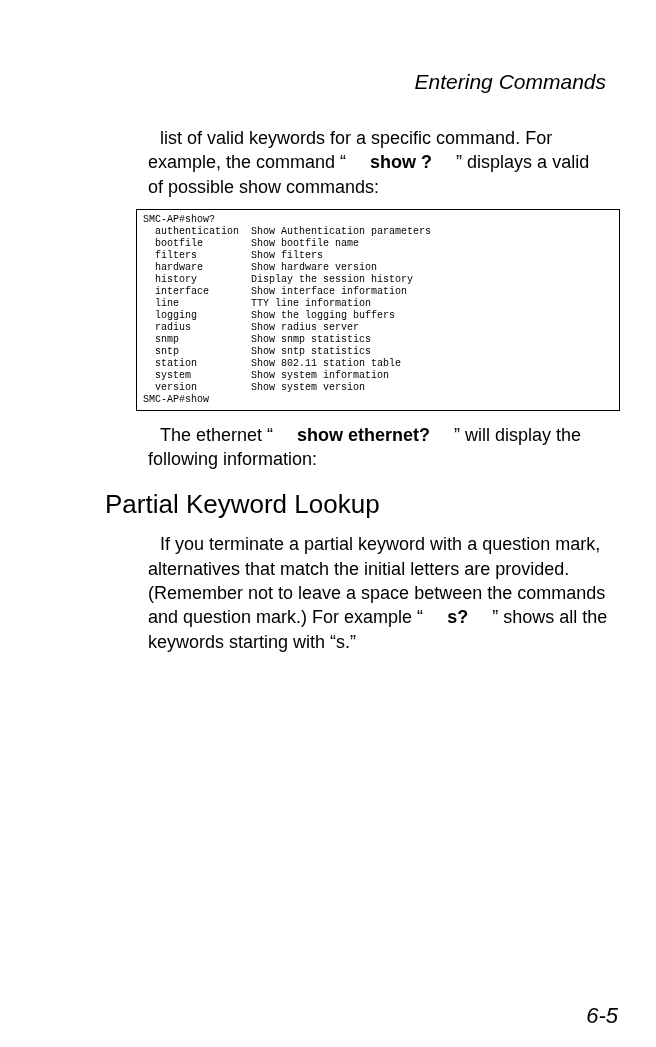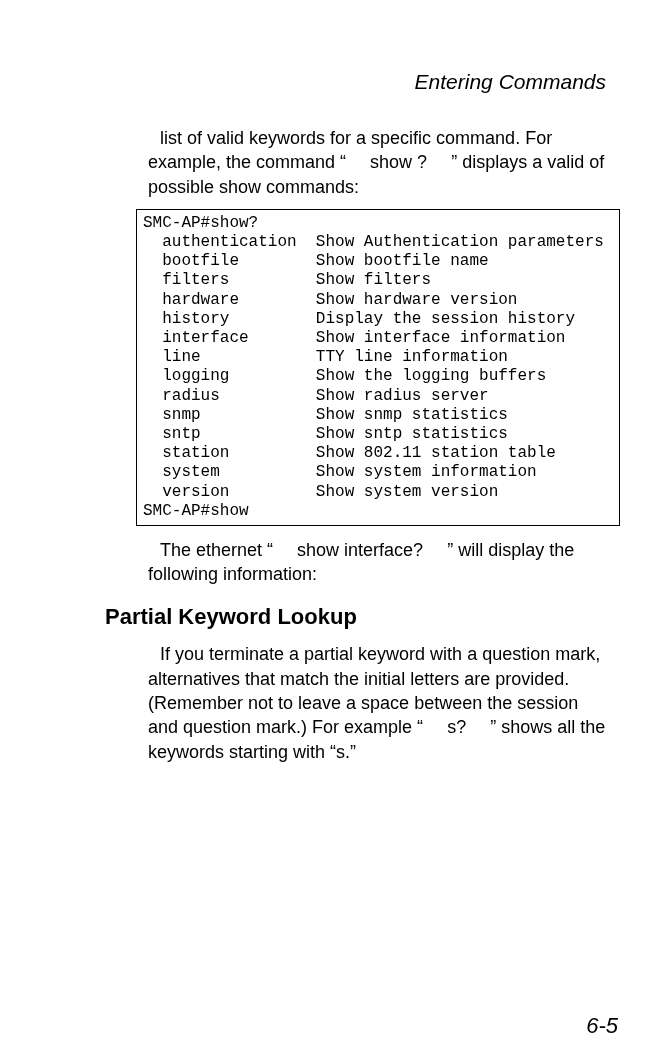--- a/index.html
+++ b/index.html
@@ -25,42 +25,42 @@
       margin-bottom: 32px;
       padding-right: 2px;
     }
     .body-text {
       font-size: 18px;
       line-height: 1.35;
       margin-bottom: 10px;
       padding-left: 48px;
     }
     .inline-bold {
-      font-weight: normal;
+      font-weight: bold;
     }
     .code-block {
       border: 1px solid #000;
       font-family: "Courier New", Courier, monospace;
-      font-size: 16px;
+      font-size: 10px;
       line-height: 1.2;
       padding: 4px 6px 4px 6px;
       margin: 0 0 12px 48px;
       white-space: pre;
       overflow: hidden;
     }
     .section-heading {
-      font-size: 22px;
-      font-weight: bold;
+      font-size: 26px;
+      font-weight: normal;
       margin-top: 18px;
       margin-bottom: 6px;
       padding-left: 5px;
     }
     .page-number {
       position: absolute;
-      bottom: 20px;
+      bottom: 30px;
       right: 50px;
       font-size: 22px;
       font-style: italic;
     }
   </style>
 </head>
 <body>
 
 <div class="page">
   <div class="header">Entering Commands</div>
@@ -80,25 +80,25 @@
   logging         Show the logging buffers
   radius          Show radius server
   snmp            Show snmp statistics
   sntp            Show sntp statistics
   station         Show 802.11 station table
   system          Show system information
   version         Show system version
 SMC-AP#show</div>
 
   <p class="body-text">
-    <span>The ethernet “</span><span class="inline-bold">show interface?</span><span>” will display the following information:</span>
+    <span>The ethernet “</span><span class="inline-bold">show ethernet?</span><span>” will display the following information:</span>
   </p>
 
 
   <h2 class="section-heading">Partial Keyword Lookup</h2>
 
   <p class="body-text">
-    <span>If you terminate a partial keyword with a question mark, alternatives that match the initial letters are provided. (Remember not to leave a space between the session and question mark.) For example “</span><span class="inline-bold">s?</span><span>” shows all the keywords starting with “s.”</span>
+    <span>If you terminate a partial keyword with a question mark, alternatives that match the initial letters are provided. (Remember not to leave a space between the commands and question mark.) For example “</span><span class="inline-bold">s?</span><span>” shows all the keywords starting with “s.”</span>
   </p>
 
 </div>
 
 <div class="page-number">6-5</div>
 
 </body></html>

